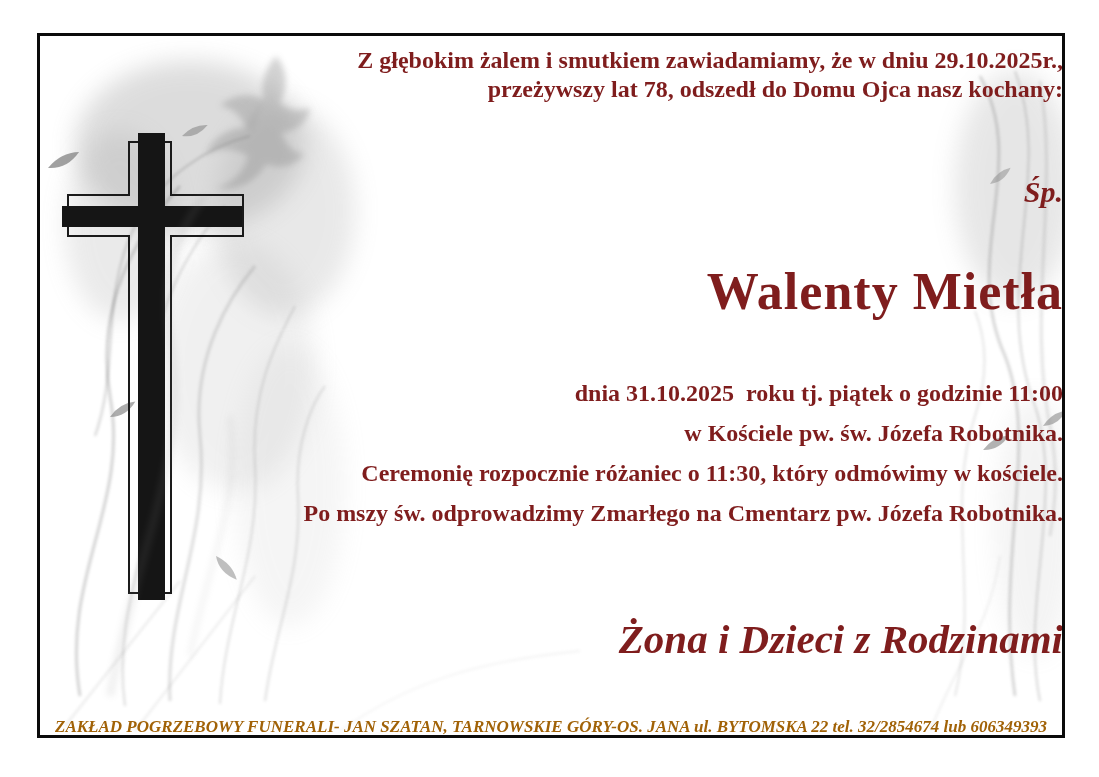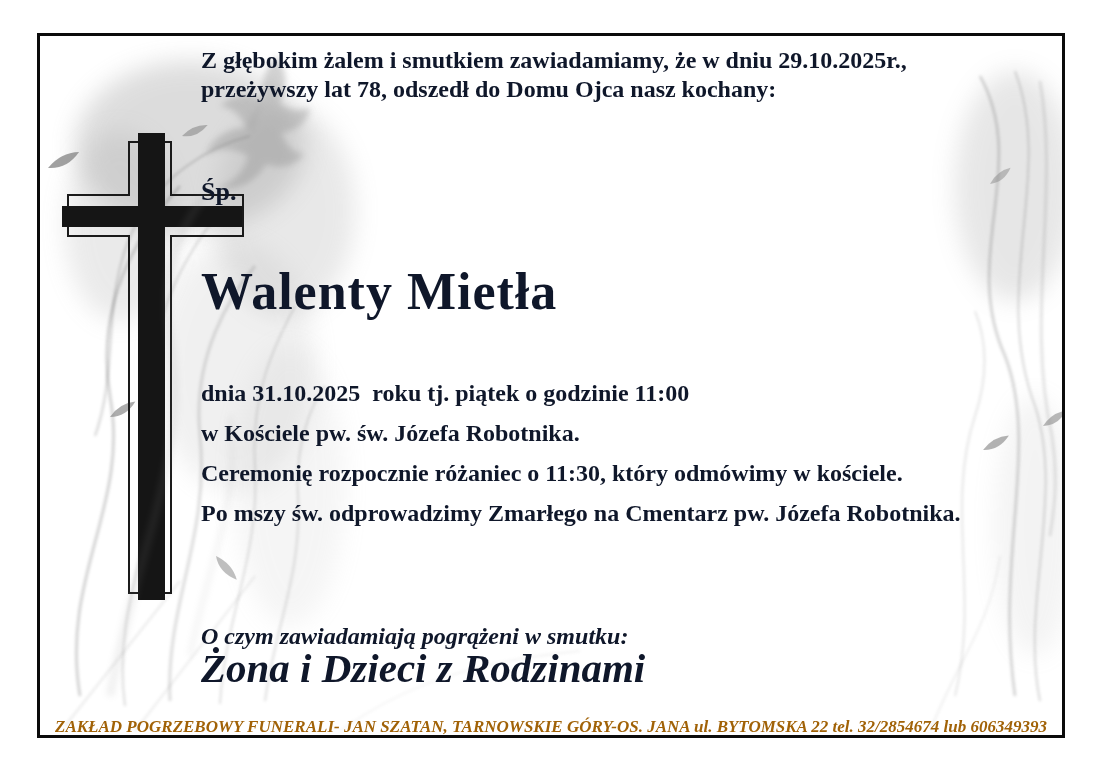--- a/index.html
+++ b/index.html
@@ -25,34 +25,35 @@
     position: absolute;
     left: 0; top: 0;
     width: 1022px;
     height: 699px;
     pointer-events: none;
   }
   .textcol {
     position: absolute;
     left: 161px;
     width: 862px;
-    text-align: left;
-    color: #0f172a;
+    text-align: right;
+    color: #7f1d1d;
   }
   .line { white-space: pre-wrap; }
   .intro {
     top: 10px;
     font-size: 24px;
     font-weight: bold;
     line-height: 29px;
   }
   .honorific {
     top: 140px;
-    font-size: 26px;
+    font-size: 30px;
     font-weight: bold;
+    font-style: italic;
     line-height: 32px;
   }
   .name {
     top: 212px;
     font-size: 52px;
     font-weight: bold;
     line-height: 88px;
     letter-spacing: 1px;
   }
   .details {
@@ -164,19 +165,18 @@
   <div class="textcol name">Walenty Mietła</div>
 
   <div class="textcol details">
     <div class="line">dnia 31.10.2025  roku tj. piątek o godzinie 11:00</div>
     <div class="line">w Kościele pw. św. Józefa Robotnika.</div>
     <div class="line">Ceremonię rozpocznie różaniec o 11:30, który odmówimy w kościele.</div>
     <div class="line">Po mszy św. odprowadzimy Zmarłego na Cmentarz pw. Józefa Robotnika.</div>
   </div>
 
   <div class="textcol closing">
-    <div class="line closing-l1">O czym zawiadamiają pogrążeni w smutku:</div>
     <div class="line closing-l2">Żona i Dzieci z Rodzinami</div>
   </div>
 
   <div class="footer">ZAKŁAD POGRZEBOWY FUNERALI- JAN SZATAN, TARNOWSKIE GÓRY-OS. JANA ul. BYTOMSKA 22 tel. 32/2854674 lub 606349393</div>
 
 </div>
 
 </body></html>

